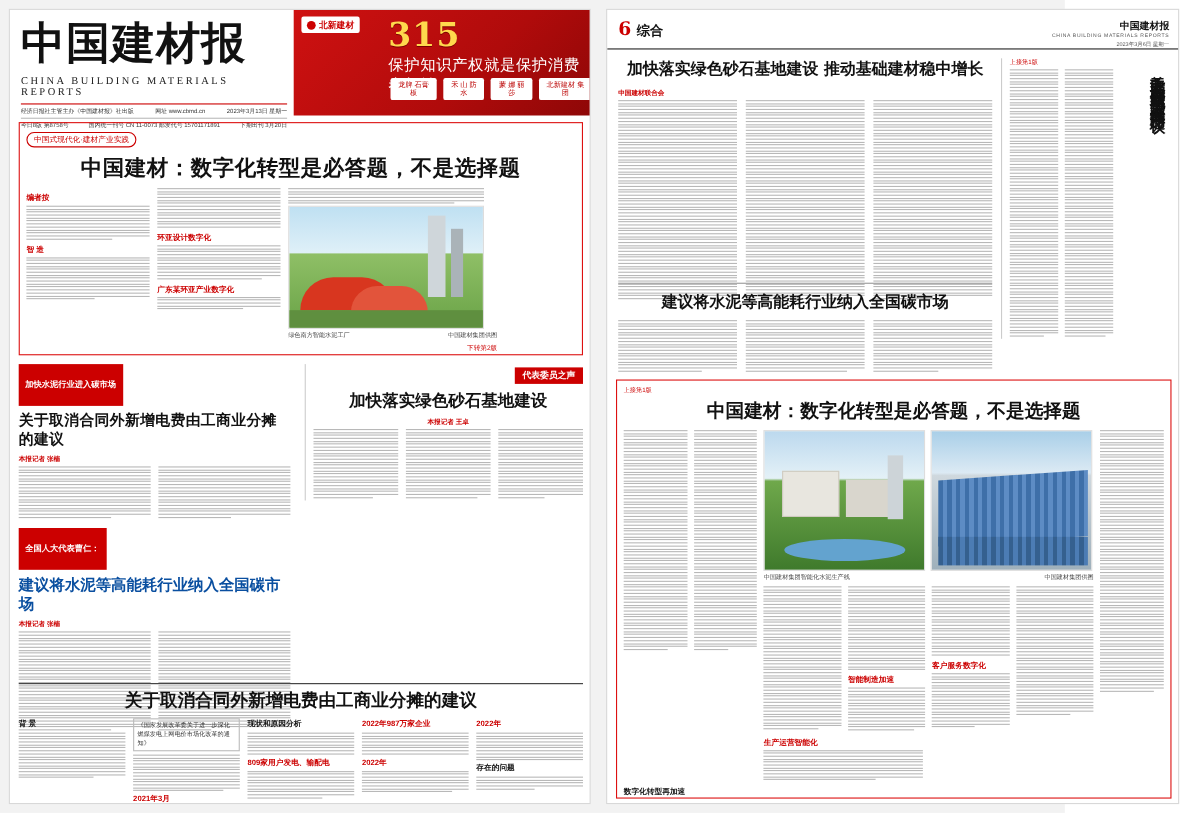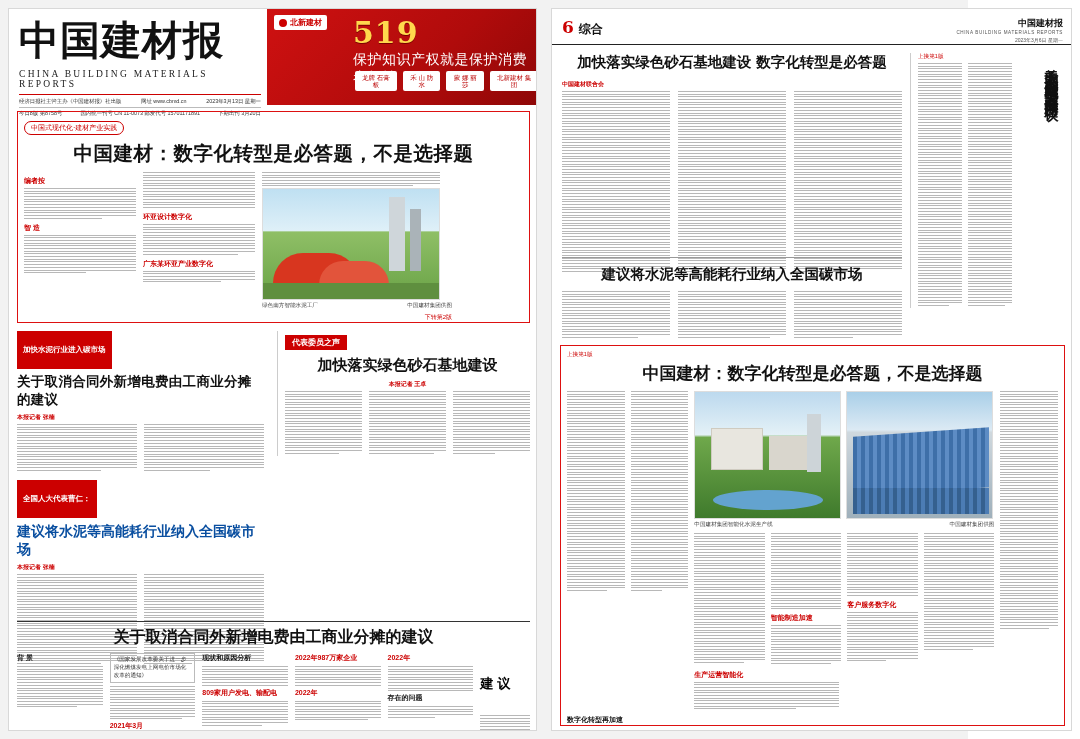--- a/index.html
+++ b/index.html
@@ -397,21 +397,21 @@
           <span>国内统一刊号 CN 11-0073  邮发代号 15701171891</span>
           <span>下期出刊 3月20日</span>
         </div>
       </div>
 
       <div id="masthead-right">
         <div class="bx-logo">
           <span class="bx-dot"></span>
           <span>北新建材</span>
         </div>
-        <div class="bn-315">519</div>
+        <div class="bn-315">315</div>
         <div class="bn-slogan">保护知识产权就是保护消费者权益</div>
         <div class="bn-tabs">
           <div class="bn-tab">龙牌
 石膏板</div>
           <div class="bn-tab">禾 山
 防水</div>
           <div class="bn-tab">蒙 娜
 丽莎</div>
           <div class="bn-tab">北新建材
 集团</div>
@@ -643,21 +643,21 @@
             <i></i>
             <i></i>
             <i></i>
             <i></i>
             <i class="sh40"></i>
         </span>
       </div>
     </div>
 
     <div id="mid-right">
-      <div style="text-align:left;">
+      <div style="text-align:right;">
         <span class="voice-label">代表委员之声</span>
       </div>
       <div class="voice-head">加快落实绿色砂石基地建设</div>
       <div class="byline" style="text-align:center;">本报记者 王卓</div>
       <div style="display:flex;gap:7px;">
         <span class="lines dense" style="width:78px;">
           <i></i>
             <i></i>
             <i></i>
             <i></i>
@@ -846,52 +846,40 @@
               <i></i>
           </span>
           <h5>存在的问题</h5>
           <span class="lines dense">
             <i></i>
               <i></i>
               <i></i>
               <i></i>
               <i class="sh55"></i>
           </span>
-        </div>
-        <div style="width:57px;">
-          <h5>建 议</h5>
-          <span class="lines dense">
-            <i></i>
-              <i></i>
-              <i></i>
-              <i></i>
-              <i></i>
-              <i></i>
-          </span>
-
         </div>
       </div>
     </div>
   </div>
 
   <div class="sheet" id="sheet-right">
 
     <div id="r-header">
       <div class="r-folio">
         <span class="num">6</span>
         <span class="sec">综合</span>
       </div>
       <div class="r-logo">
         <div class="t1">中国建材报</div>
         <div class="t2">CHINA BUILDING MATERIALS REPORTS</div>
         <div class="t3">2023年3月6日 星期一</div>
       </div>
     </div>
 
-    <div class="r-head1">加快落实绿色砂石基地建设  数字化转型是必答题</div>
+    <div class="r-head1">加快落实绿色砂石基地建设  推动基础建材稳中增长</div>
 
     <div id="r-col-block-a">
       <div class="byline">中国建材联合会</div>
       <div style="display:flex;gap:8px;">
         <span class="lines dense" style="width:108px;">
           <i></i>
             <i></i>
             <i></i>
             <i></i>
             <i></i>

